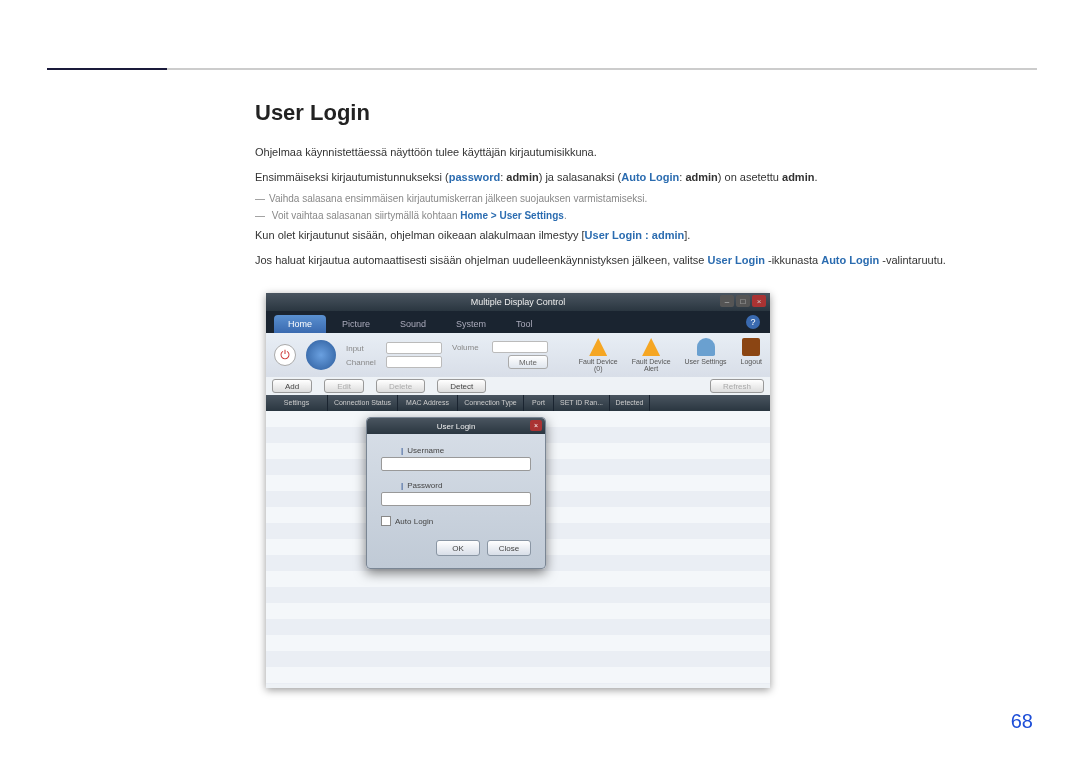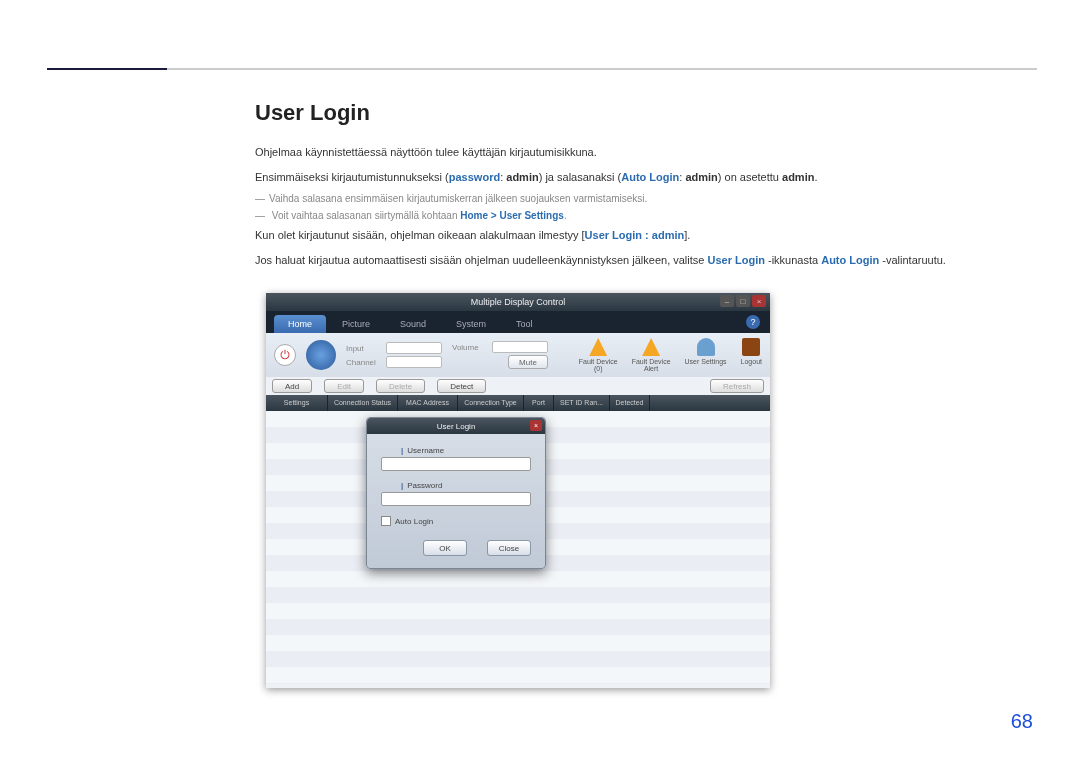--- a/index.html
+++ b/index.html
@@ -66,21 +66,21 @@
 .dlgtitle { height: 16px; background: linear-gradient(#4a5560,#2a3640); border-radius: 4px 4px 0 0; display: flex; align-items: center; justify-content: center; position: relative; }
 .dlgtitle-text { color: #eee; font-size: 8px; }
 .dlgclose { position: absolute; right: 3px; top: 2px; width: 12px; height: 11px; background: #a33; border-radius: 2px; color: #fff; font-size: 7px; display: flex; align-items: center; justify-content: center; }
 .dlgbody { padding: 12px 14px; }
 .fld { margin-bottom: 10px; }
 .fldlbl { font-size: 8px; color: #444; margin-bottom: 2px; display: flex; align-items: center; padding-left: 20px; }
 .fldlbl::before { content: '|'; color: #4a6aa0; margin-right: 4px; font-weight: bold; }
 .fldinput { width: 100%; height: 14px; background: #fff; border: 1px solid #999; border-radius: 2px; }
 .chkrow { display: flex; align-items: center; gap: 4px; font-size: 8px; color: #444; margin: 8px 0 14px; }
 .chkbox { width: 10px; height: 10px; background: #fff; border: 1px solid #888; }
-.dlgbtns { display: flex; justify-content: flex-end; gap: 20px; }
+.dlgbtns { display: flex; justify-content: flex-end; gap: 7px; }
 .dbtn { width: 44px; height: 16px; background: linear-gradient(#fff,#d8dee8); border: 1px solid #8a96a4; border-radius: 3px; font-size: 8px; color: #444; display: flex; align-items: center; justify-content: center; }
 </style>
 </head>
 <body>
 
 <div class="top-border"></div>
 
 <div class="content">
   <h1>User Login</h1>
   <p class="para">Ohjelmaa käynnistettäessä näyttöön tulee käyttäjän kirjautumisikkuna.</p>

